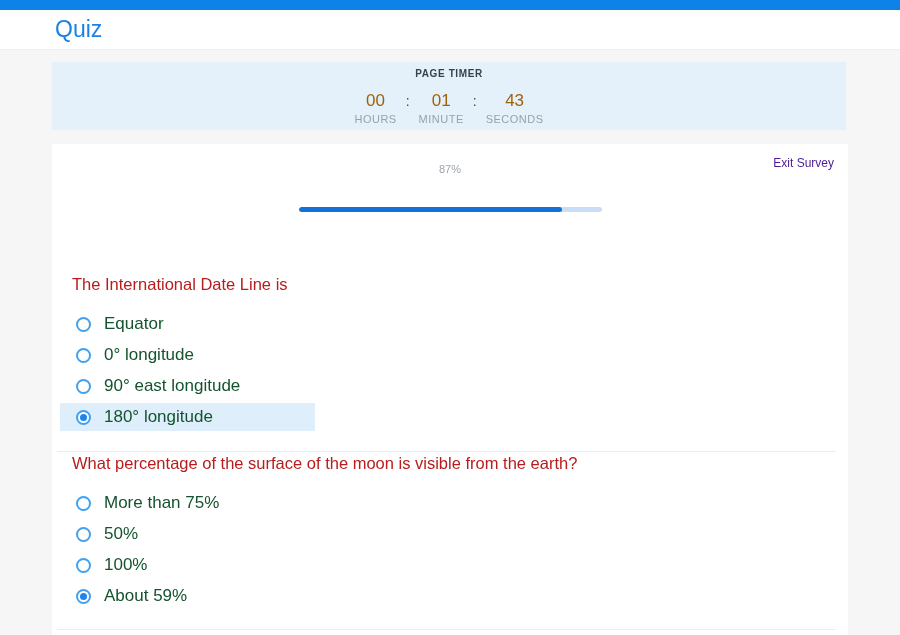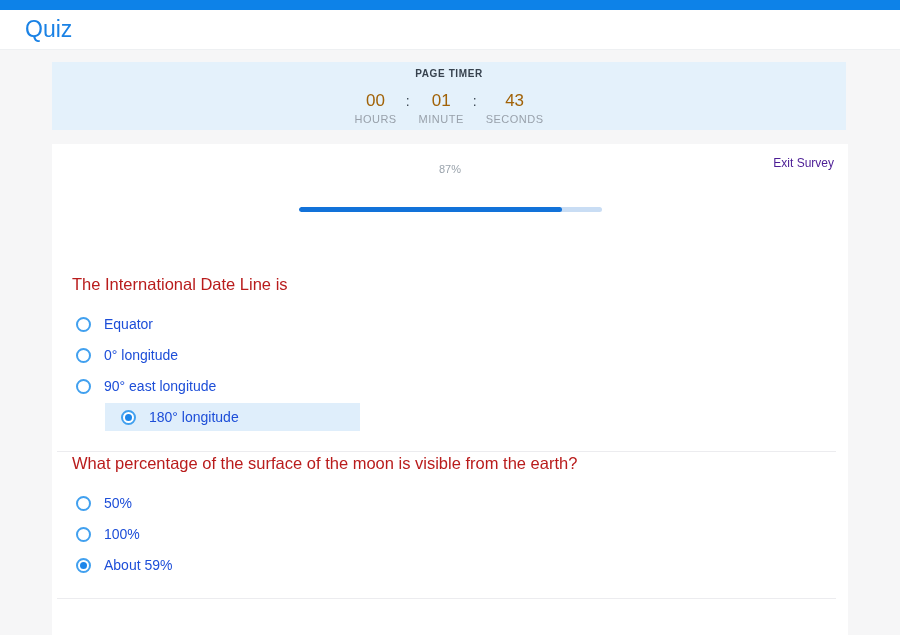--- a/index.html
+++ b/index.html
@@ -5,21 +5,21 @@
   * { box-sizing: border-box; }
   html, body { margin: 0; padding: 0; }
   body {
     width: 900px; height: 635px; overflow: hidden;
     background: #f6f6f7;
     font-family: "Liberation Sans", sans-serif;
   }
   .topbar { height: 10px; background: #0d82e8; }
   .header {
     height: 40px; background: #ffffff;
-    display: flex; align-items: center; padding-left: 25px;
+    display: flex; align-items: center; padding-left: 55px;
     border-bottom: 1px solid #eef0f2;
   }
   .header-title { color: #1a82e5; font-size: 23px; line-height: 1; }
 
   .container { width: 794px; margin-left: 52px; }
 
   .timer-banner {
     margin-top: 12px; height: 68px; background: #e4f1fb;
     display: flex; flex-direction: column; align-items: center; justify-content: center;
   }
@@ -52,29 +52,29 @@
   .question-block { padding-left: 20px; }
   .qb1 { margin-top: 61px; }
   .qb2 { }
   .question-title { font-size: 16.5px; color: #b91c1c; line-height: 22px; }
   .options { margin-top: 15px; margin-left: -12px; }
   .option {
     display: flex; align-items: center;
     width: 255px; height: 28px; margin-bottom: 3px;
     padding-left: 16px; cursor: pointer;
   }
-  .option.highlighted { background: #dfeefb; margin-left: 45px; }
+  .option.highlighted { background: #dfeefb; }
   .radio {
     width: 15px; height: 15px; border: 2px solid #41a0ef; border-radius: 50%;
     background: #fff; display: flex; align-items: center; justify-content: center;
     flex: none;
   }
   .radio-dot { width: 7px; height: 7px; border-radius: 50%; background: #1d86ea; display: none; }
   .option.checked .radio-dot { display: block; }
-  .option-label { margin-left: 13px; font-size: 14px; color: #1d4ed8; }
+  .option-label { margin-left: 13px; font-size: 17px; color: #14532d; }
 
   .divider { border: none; border-top: 1px solid #ececef; margin: 0 12px 0 5px; }
   .d1 { margin-top: 20px; }
   .d2 { margin-top: 19px; }
 </style>
 </head>
 <body>
 
 <div class="topbar"></div>
 
@@ -139,20 +139,24 @@
       </div>
     </div>
 
     <hr class="divider d1">
 
     <div class="question-block qb2">
       <div class="question-title">What percentage of the surface of the moon is visible from the earth?</div>
       <div class="options">
         <div class="option">
           <span class="radio"></span>
+          <span class="option-label">More than 75%</span>
+        </div>
+        <div class="option">
+          <span class="radio"></span>
           <span class="option-label">50%</span>
         </div>
         <div class="option">
           <span class="radio"></span>
           <span class="option-label">100%</span>
         </div>
         <div class="option checked">
           <span class="radio">
               <span class="radio-dot"></span>
             </span>

